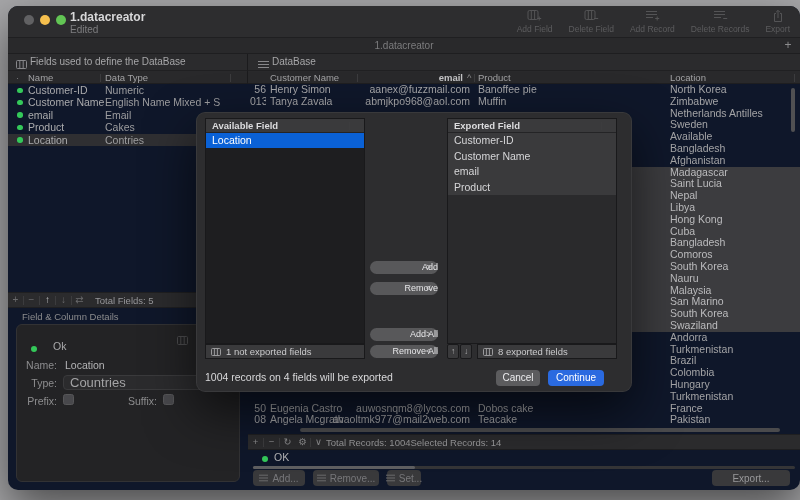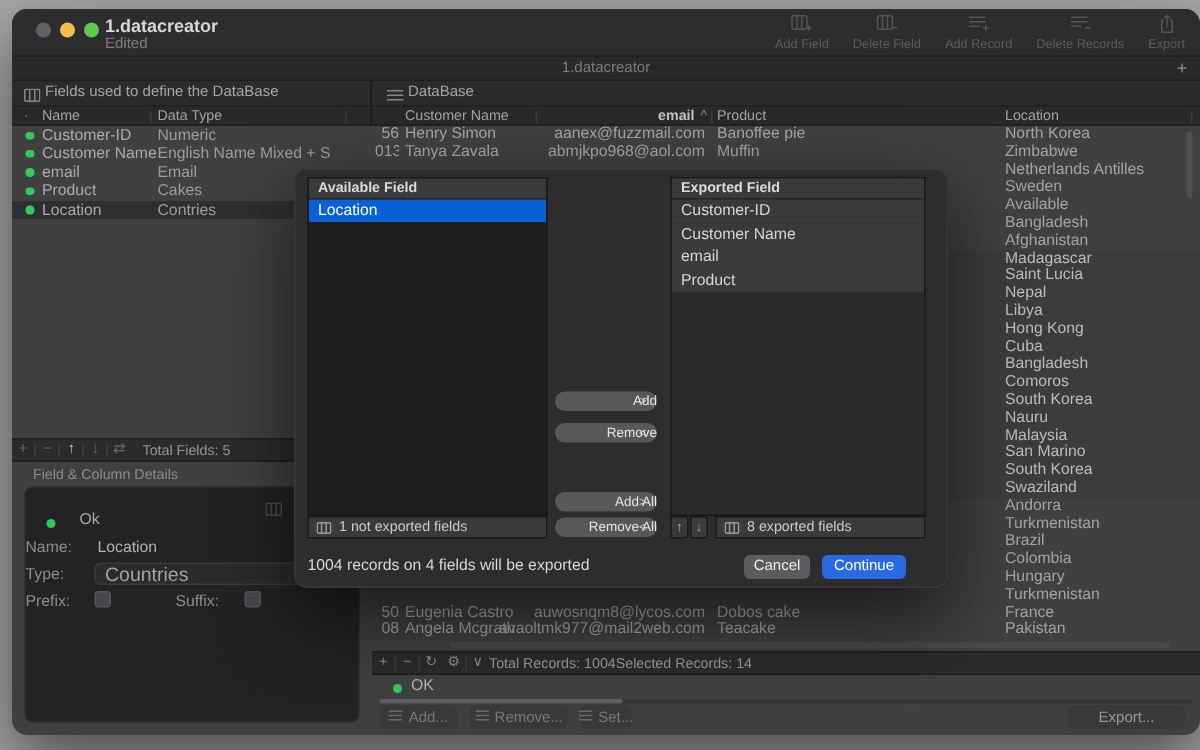--- a/index.html
+++ b/index.html
@@ -1,20 +1,20 @@
 <!DOCTYPE html>
 <html><head>
 <meta charset="utf-8">
 <style>
   html,body{margin:0;padding:0}
   body{width:800px;height:500px;overflow:hidden;background:#a7a7a9;
        font-family:"Liberation Sans",sans-serif;color:#a8a8aa;}
   *{box-sizing:border-box}
   .abs{position:absolute}
-  .win{position:absolute;left:8px;top:6px;width:792px;height:484px;background:#404040;
+  .win{position:absolute;left:8px;top:6px;width:792px;height:484px;background:#0f172a;
        border-radius:10px;box-shadow:0 18px 45px rgba(0,0,0,.55);overflow:hidden}
 
   
   .titlebar{left:0;top:0;width:792px;height:32px;background:#2d2d2f;border-bottom:1px solid #1f1f21}
   .light{top:9px;width:10px;height:10px;border-radius:50%}
   .l1{left:16px;background:#616163}.l2{left:32px;background:#f5bf4e}.l3{left:48px;background:#62c554}
   .doc-title{left:62px;top:4px;font-size:12px;font-weight:bold;color:#d7d7d9;white-space:nowrap}
   .doc-sub{left:62px;top:18px;font-size:10px;color:#7e7e80}
   .tb-items{position:absolute;right:10px;top:2px;display:flex;gap:16px;align-items:flex-start}
   .tb-item{display:flex;flex-direction:column;align-items:center;gap:1px;cursor:default}
@@ -54,21 +54,21 @@
   .ftb-btn{width:15px;text-align:center;font-size:10px;color:#6a6a6c;line-height:14px}
   .ftb-btn.bright{color:#c4c4c6}
   .ftb-sep{width:1px;height:9px;background:#3c3c3e}
   .ftb-text{margin-left:8px;font-size:9.5px;color:#97979a;white-space:nowrap}
 
   .fcd-label{left:14px;top:305px;font-size:9.5px;color:#8b8b8d;white-space:nowrap}
   .details-box{left:8px;top:318px;width:224px;height:158px;background:#232325;border:1px solid #323234;border-radius:6px}
   .d-icon{position:absolute;left:160px;top:6px;color:#4c4c4e}
   .d-okdot{position:absolute;left:14px;top:21px;width:6px;height:6px;border-radius:50%;background:#34c85a}
   .d-ok{position:absolute;left:36px;top:15px;font-size:10.5px;color:#a9a9ab}
-  .d-lab{position:absolute;left:0;width:40px;text-align:left;font-size:10.5px;color:#8d8d8f;white-space:nowrap}
+  .d-lab{position:absolute;left:0;width:40px;text-align:right;font-size:10.5px;color:#8d8d8f;white-space:nowrap}
   .d-val{position:absolute;font-size:10.5px;color:#b4b4b6;white-space:nowrap}
   .d-combo{position:absolute;left:46px;top:50px;width:166px;height:15px;background:#2b2b2d;
            border:1px solid #3a3a3c;border-radius:4px;font-size:13px;line-height:14px;color:#a3a3a5;padding-left:6px}
   .d-check{position:absolute;width:11px;height:11px;background:#48484c;border:1px solid #565658;border-radius:2.5px}
 
   
   #db-rows{left:240px;top:78px;width:552px;height:344px;overflow:hidden}
   .drow{position:relative;height:11.8px;width:552px;font-size:10.5px;line-height:11.8px;color:#a4a4a6}
   .drow.dsel{background:#3c3c3f;color:#bcbcbe}
   .drow span{position:absolute;white-space:nowrap;overflow:hidden}

